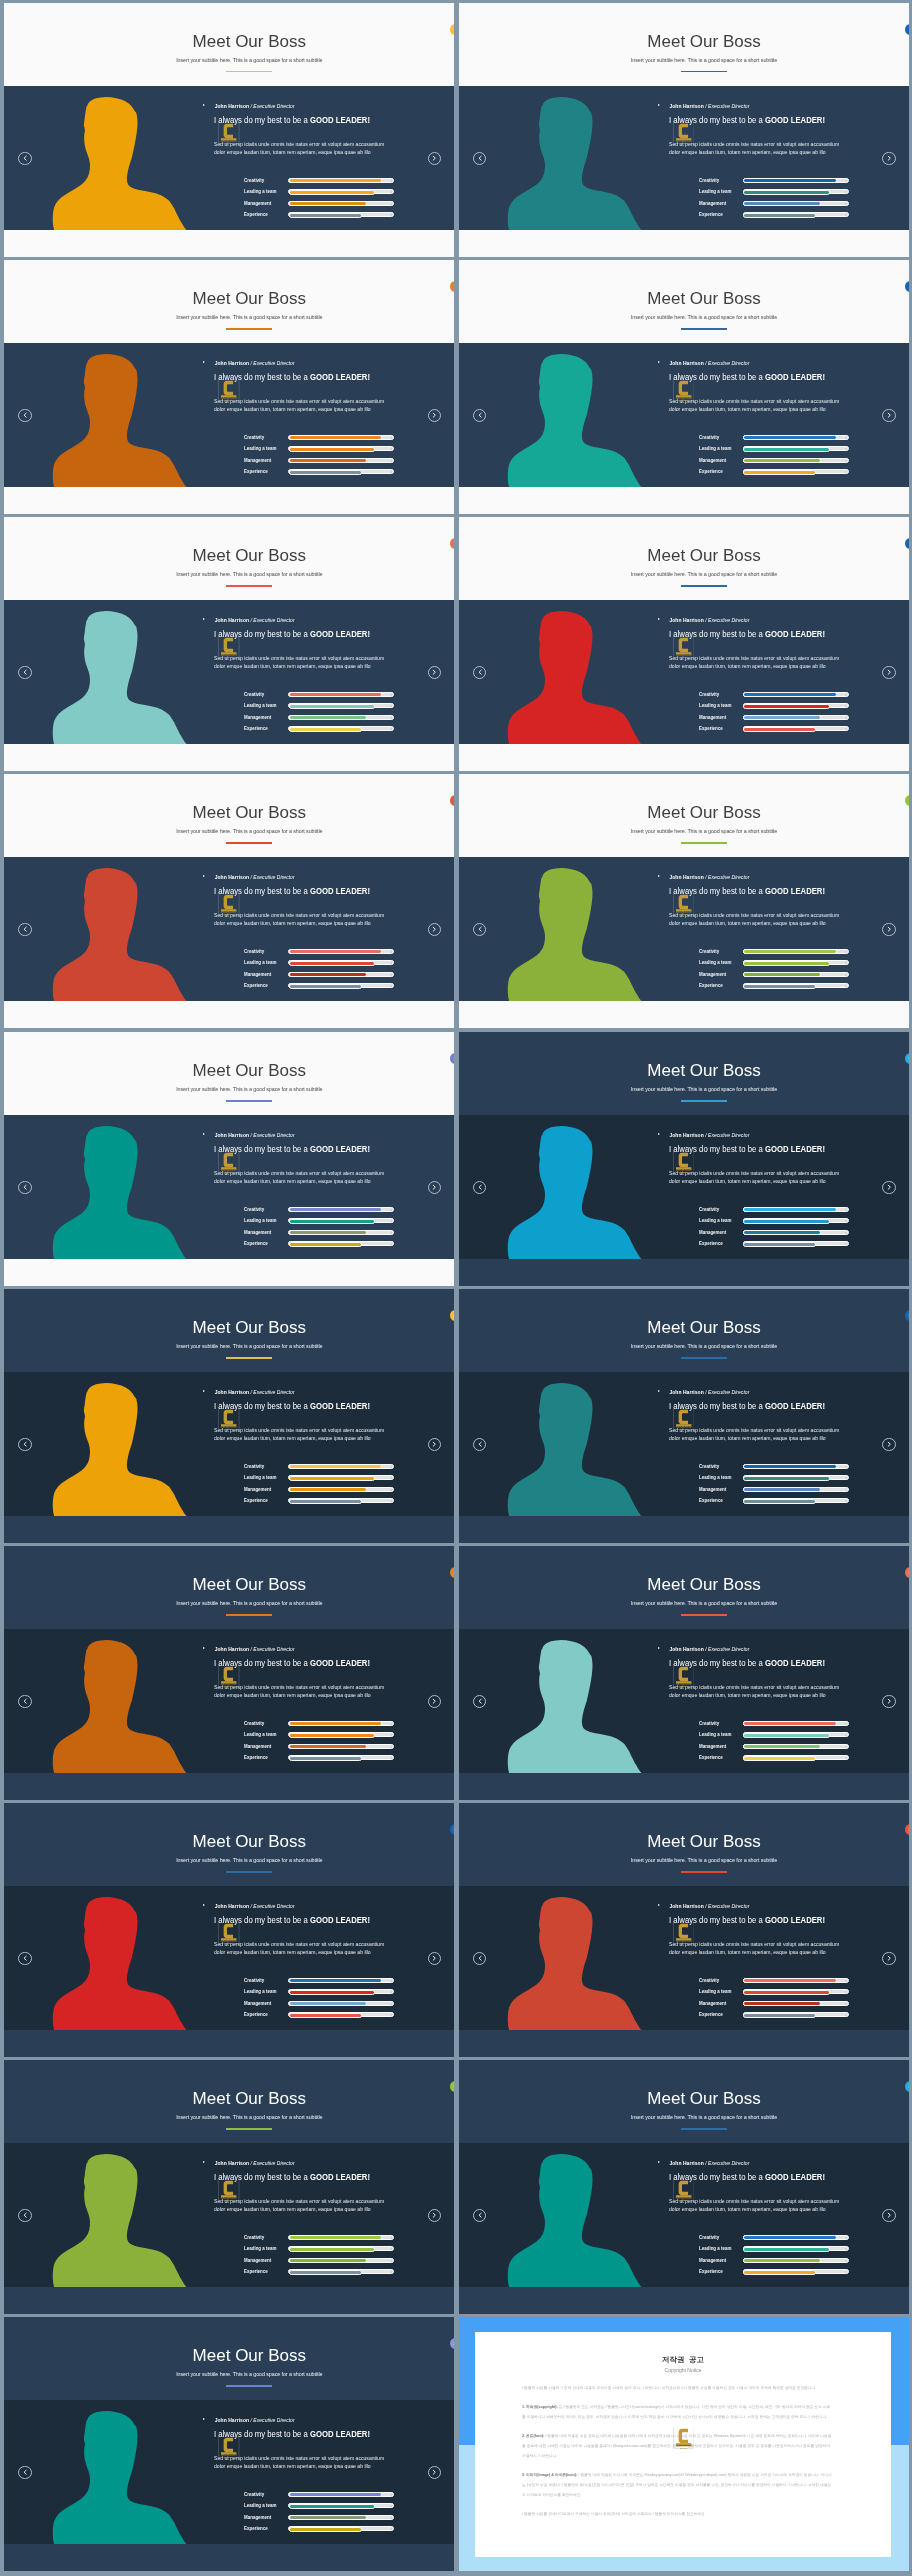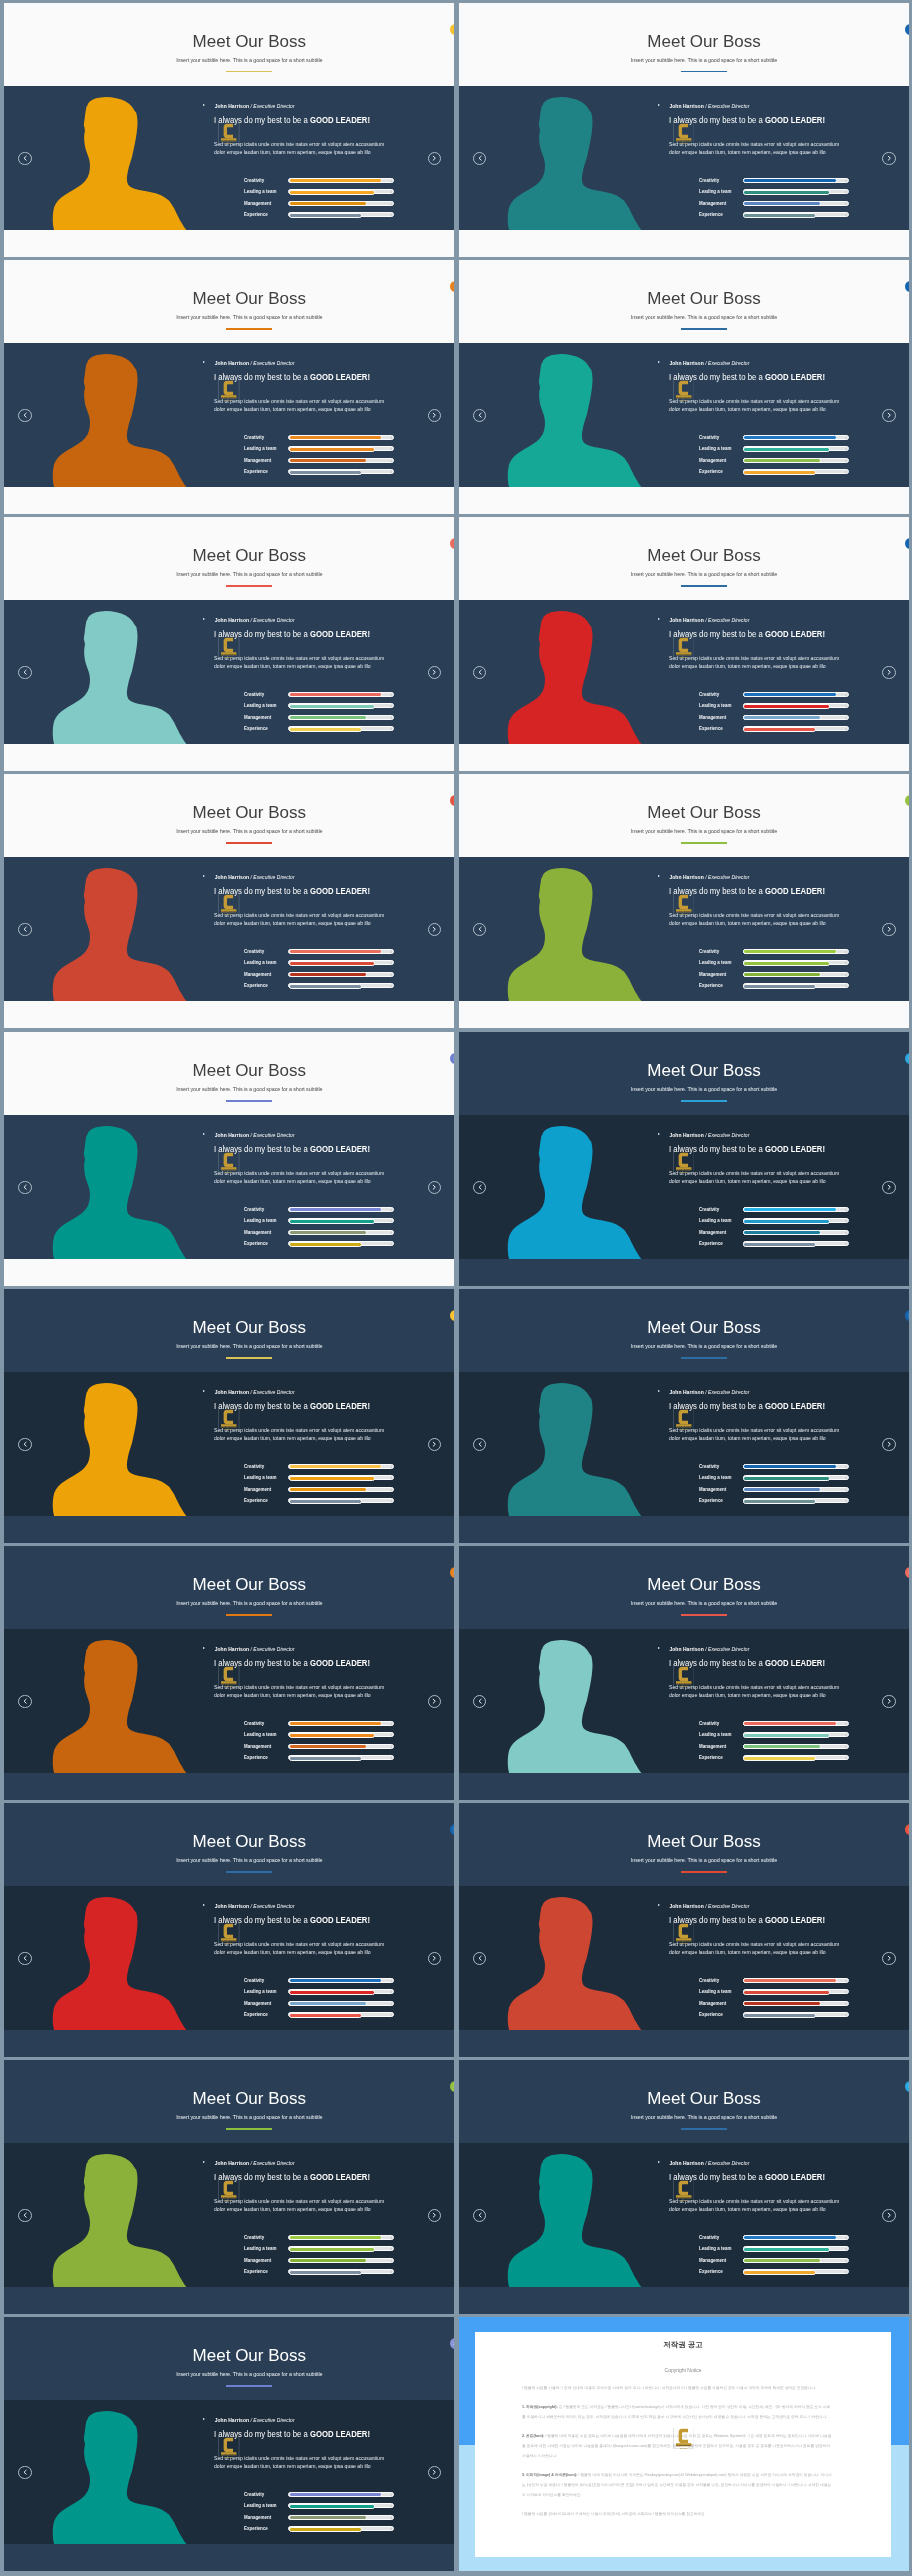--- a/index.html
+++ b/index.html
@@ -37,21 +37,21 @@
   .skills{position:absolute;left:240px;top:92px;width:150px;}
   .skrow{position:relative;height:4.8px;margin-bottom:6.7px;}
   .sklabel{position:absolute;left:0;top:-0.2px;font-size:4.7px;color:#f2f5f8;font-weight:600;line-height:5.1px;transform:scaleX(0.95);transform-origin:0 0;}
   .sktrack{position:absolute;left:44px;top:0;width:106px;height:4.8px;background:#e1e3e5;border-radius:2.4px;border:0.6px solid #fcfcfc;box-sizing:border-box;}
   .skfill{position:absolute;left:-0.6px;top:-0.6px;height:4.8px;border-radius:2.4px;border:0.6px solid #fcfcfc;box-sizing:border-box;}
   .sktrack:before{content:"";position:absolute;right:0.9px;top:0.9px;width:2.1px;height:2.1px;border-radius:50%;border:0.4px solid #c8ccd0;box-sizing:border-box;}
 
   
   .cslide{position:absolute;inset:0;background:linear-gradient(to bottom,#44a1f5 0%,#44a1f5 50.4%,#aedef8 50.4%,#aedef8 100%);}
   .cbox{position:absolute;left:16px;top:15px;width:416px;height:225px;background:#fff;}
-  .ctitle{position:absolute;left:0;top:9px;width:100%;text-align:center;font-size:7.5px;font-weight:700;color:#3c3c3c;line-height:1;}
+  .ctitle{position:absolute;left:0;top:25px;width:100%;text-align:center;font-size:7.5px;font-weight:700;color:#3c3c3c;line-height:1;font-family:Liberation Mono, monospace;}
   .csub{position:absolute;left:0;top:36px;width:100%;text-align:center;font-size:5px;color:#8a8a8a;line-height:1;}
   .cbody{position:absolute;left:47px;top:51px;width:311px;font-size:3.7px;line-height:10px;color:#a8a8a8;}
   .cbody p{margin:0 0 9px 0;}
   .cbody b{color:#6c6c6c;font-weight:700;}
   .cwm{position:absolute;left:50%;top:96px;margin-left:-10px;width:20px;height:21.4px;}
 </style>
 </head>
 <body>
 
 <div class="grid" id="grid">

